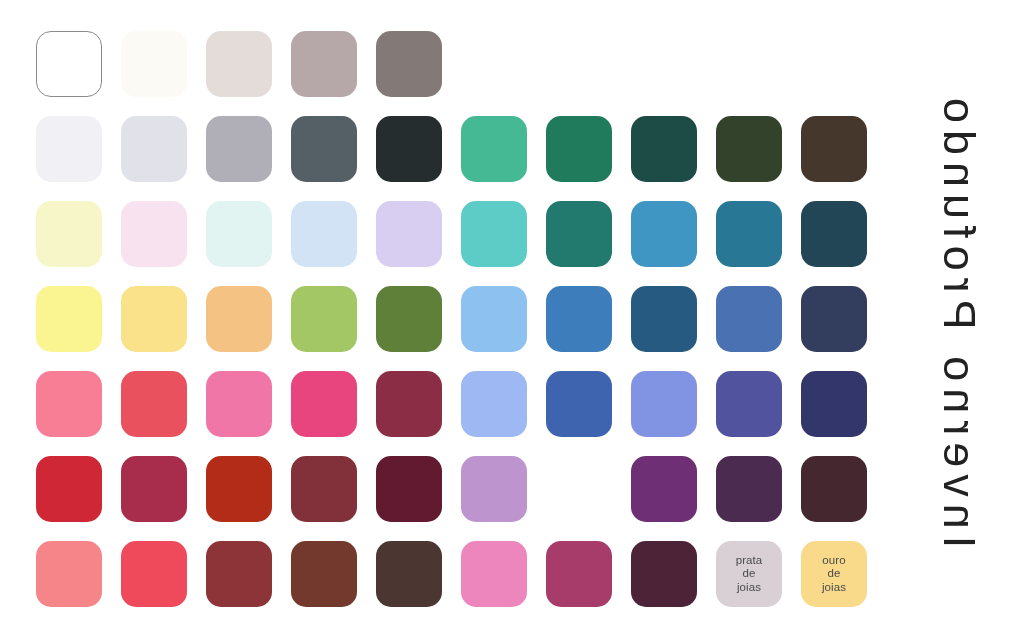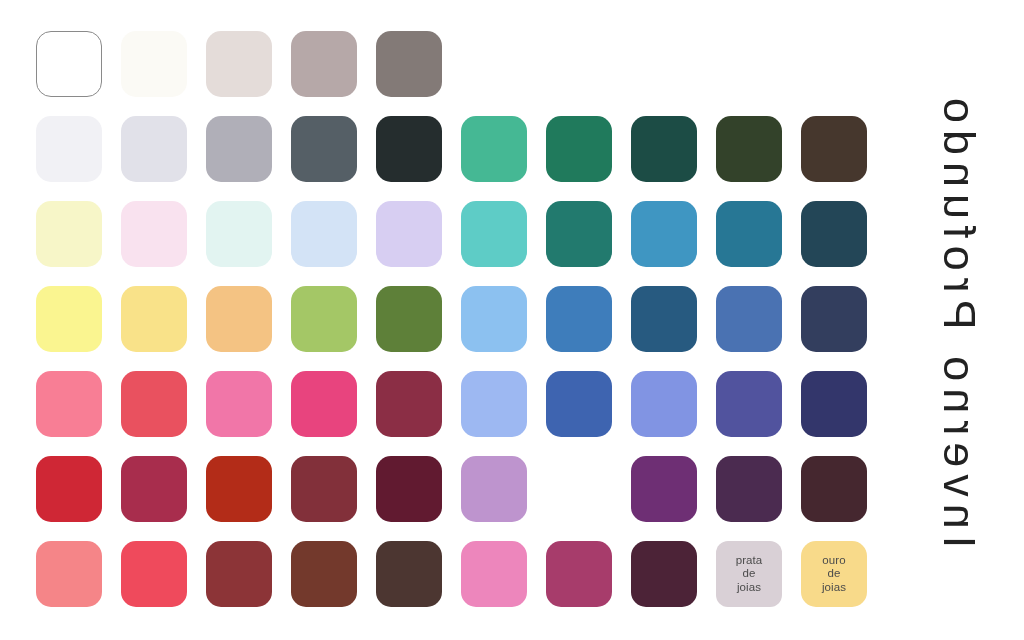--- a/index.html
+++ b/index.html
@@ -177,21 +177,21 @@
       </div>
       <div class="swatch-row">
         <div class="swatch" title="#F58588" style="background: rgb(245, 133, 136);"></div>
         <div class="swatch" title="#EF4A5C" style="background: rgb(239, 74, 92);"></div>
         <div class="swatch" title="#8C3437" style="background: rgb(140, 52, 55);"></div>
         <div class="swatch" title="#73392C" style="background: rgb(115, 57, 44);"></div>
         <div class="swatch" title="#4C3631" style="background: rgb(76, 54, 49);"></div>
         <div class="swatch" title="#ED86BC" style="background: rgb(237, 134, 188);"></div>
         <div class="swatch" title="#A73C6B" style="background: rgb(167, 60, 107);"></div>
         <div class="swatch" title="#4C2337" style="background: rgb(76, 35, 55);"></div>
-        <div class="swatch" title="#D9D0D6" style="background: rgb(217, 208, 214); border-radius: 12px;">
+        <div class="swatch" title="#D9D0D6" style="background: rgb(217, 208, 214);">
           <span class="swatch-label">prata
 de
 joias</span>
         </div>
         <div class="swatch" title="#F8DA8A" style="background: rgb(248, 218, 138);">
           <span class="swatch-label">ouro
 de
 joias</span>
         </div>
       </div>

